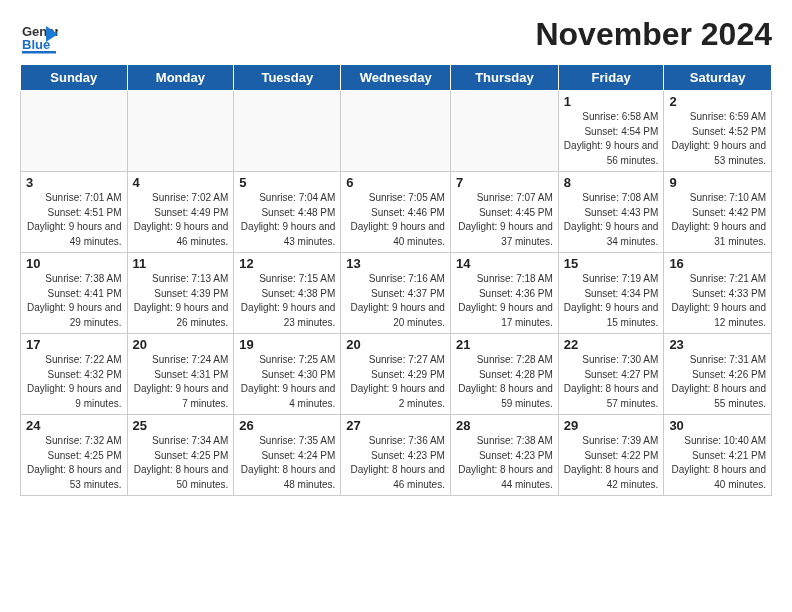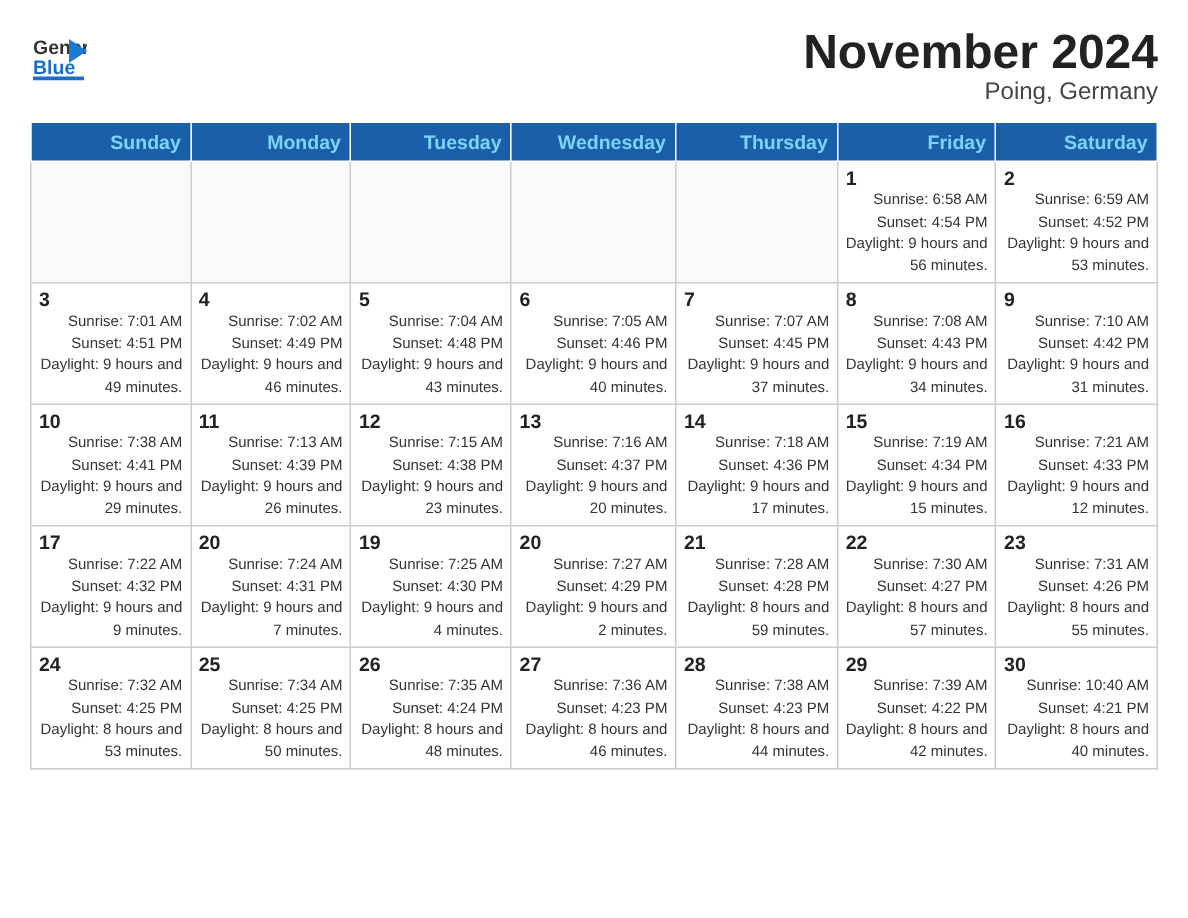--- a/index.html
+++ b/index.html
@@ -34,22 +34,22 @@
       font-size: 16px;
       font-weight: normal;
       color: #444;
     }
     .calendar {
       width: 100%;
       border-collapse: collapse;
     }
     .calendar th {
       background: #1a5fa8;
-      color: #7dd3fc;
-      text-align: right;
+      color: #ffffff;
+      text-align: center;
       padding: 5px 6px;
       font-size: 13px;
       border: 1px solid #fff;
     }
     .calendar td {
       vertical-align: top;
       border: 1px solid #ccc;
       padding: 3px 5px;
       font-size: 10px;
       color: #333;
@@ -91,21 +91,20 @@
     <div class="logo-wrapper">
       <svg class="logo-icon" viewBox="0 0 38 38" xmlns="http://www.w3.org/2000/svg">
         <text x="2" y="20" font-size="13" font-weight="bold" fill="#333" font-family="Arial">General</text>
         <text x="2" y="33" font-size="13" font-weight="bold" fill="#1a6ec7" font-family="Arial">Blue</text>
         <rect x="2" y="35" width="34" height="2.5" fill="#1a6ec7"></rect>
         <polygon points="26,10 38,18 26,26" fill="#1a7ad4"></polygon>
       </svg>
     </div>
     <div class="title-area">
       <h1>November 2024</h1>
-      <h2>Poing, Germany</h2>
     </div>
   </div>
 
   <table class="calendar">
     <thead>
       <tr>
         <th>Sunday</th>
         <th>Monday</th>
         <th>Tuesday</th>
         <th>Wednesday</th>

